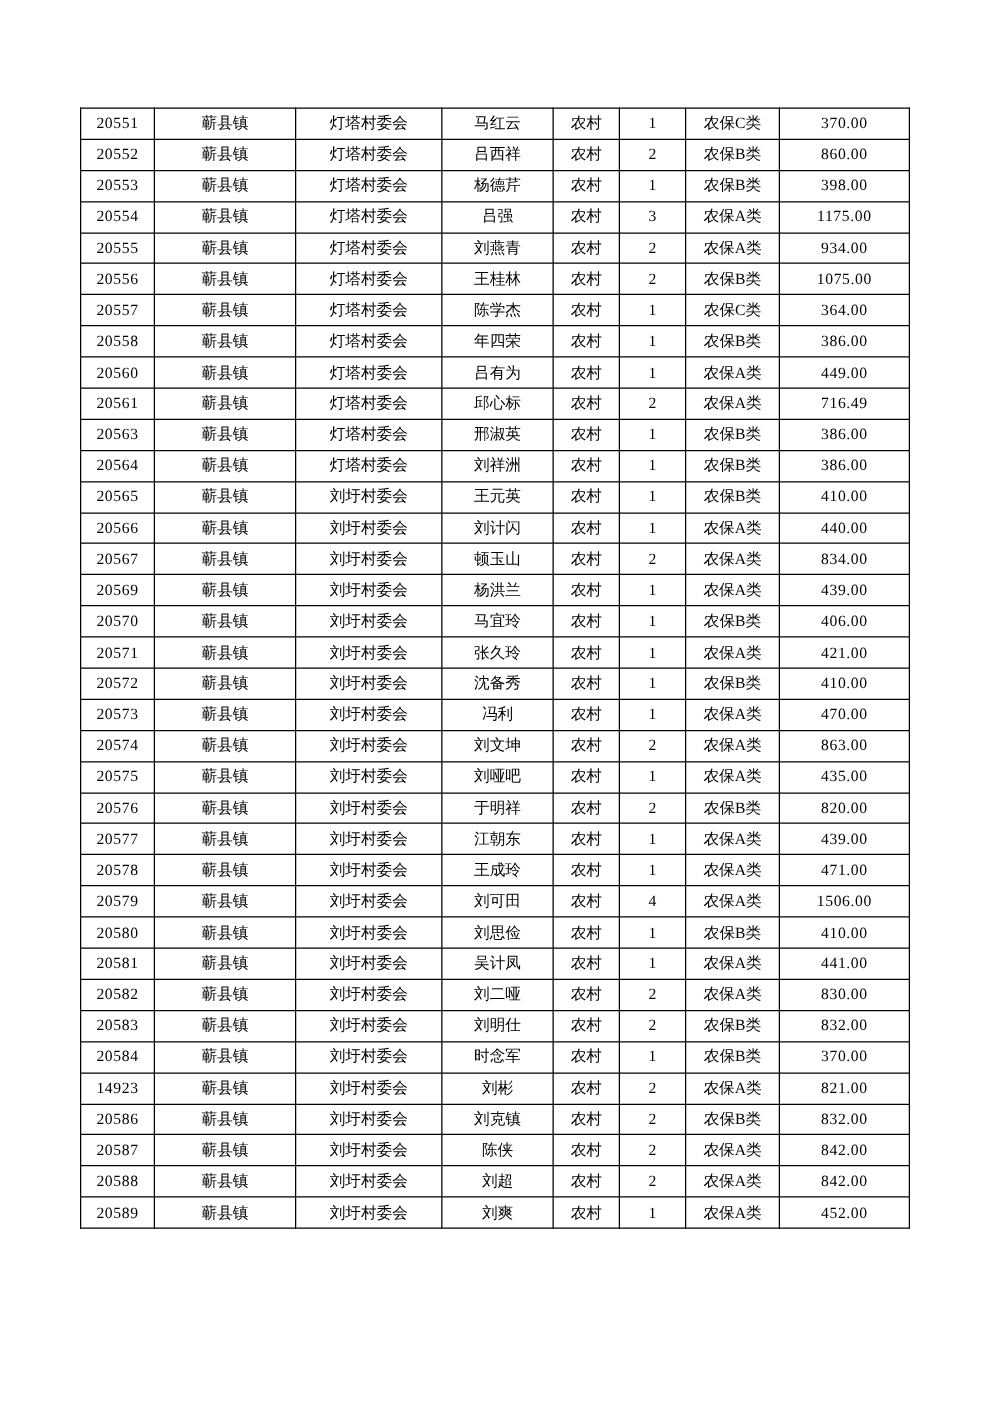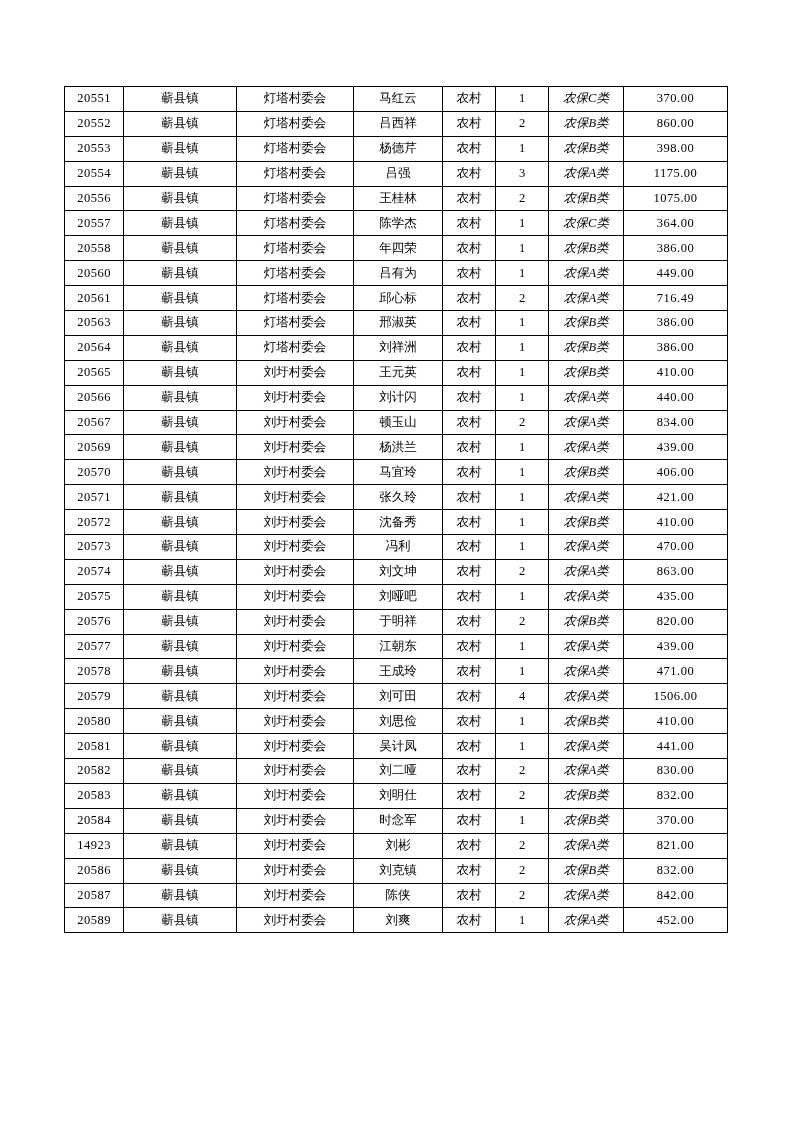--- a/index.html
+++ b/index.html
@@ -31,21 +31,21 @@
     white-space:nowrap;
     overflow:hidden;
     padding:0 2px;
   }
   td.col-serial{width:54px;letter-spacing:0.5px;}
   td.col-town{width:108px;}
   td.col-village{width:112px;}
   td.col-name{width:84px;}
   td.col-residence{width:48px;}
   td.col-persons{width:48px;}
-  td.col-category{width:70px;font-style:italic;}
+  td.col-category{width:70px;}
   td.col-amount{width:99px;text-align:right;padding-right:36px;letter-spacing:0.5px;}
 </style>
 </head>
 <body>
 
 <div class="sheet">
   <table class="grid">
     <tbody id="table-body">
         <tr>
           <td class="col-serial">20551</td>
@@ -81,20 +81,30 @@
           <td class="col-serial">20554</td>
           <td class="col-town">蕲县镇</td>
           <td class="col-village">灯塔村委会</td>
           <td class="col-name">吕强</td>
           <td class="col-residence">农村</td>
           <td class="col-persons">3</td>
           <td class="col-category">农保A类</td>
           <td class="col-amount">1175.00</td>
         </tr>
         <tr>
+          <td class="col-serial">20555</td>
+          <td class="col-town">蕲县镇</td>
+          <td class="col-village">灯塔村委会</td>
+          <td class="col-name">刘燕青</td>
+          <td class="col-residence">农村</td>
+          <td class="col-persons">2</td>
+          <td class="col-category">农保A类</td>
+          <td class="col-amount">934.00</td>
+        </tr>
+        <tr>
           <td class="col-serial">20556</td>
           <td class="col-town">蕲县镇</td>
           <td class="col-village">灯塔村委会</td>
           <td class="col-name">王桂林</td>
           <td class="col-residence">农村</td>
           <td class="col-persons">2</td>
           <td class="col-category">农保B类</td>
           <td class="col-amount">1075.00</td>
         </tr>
         <tr>
@@ -365,20 +375,30 @@
           <td class="col-residence">农村</td>
           <td class="col-persons">2</td>
           <td class="col-category">农保B类</td>
           <td class="col-amount">832.00</td>
         </tr>
         <tr>
           <td class="col-serial">20587</td>
           <td class="col-town">蕲县镇</td>
           <td class="col-village">刘圩村委会</td>
           <td class="col-name">陈侠</td>
+          <td class="col-residence">农村</td>
+          <td class="col-persons">2</td>
+          <td class="col-category">农保A类</td>
+          <td class="col-amount">842.00</td>
+        </tr>
+        <tr>
+          <td class="col-serial">20588</td>
+          <td class="col-town">蕲县镇</td>
+          <td class="col-village">刘圩村委会</td>
+          <td class="col-name">刘超</td>
           <td class="col-residence">农村</td>
           <td class="col-persons">2</td>
           <td class="col-category">农保A类</td>
           <td class="col-amount">842.00</td>
         </tr>
         <tr>
           <td class="col-serial">20589</td>
           <td class="col-town">蕲县镇</td>
           <td class="col-village">刘圩村委会</td>
           <td class="col-name">刘爽</td>

